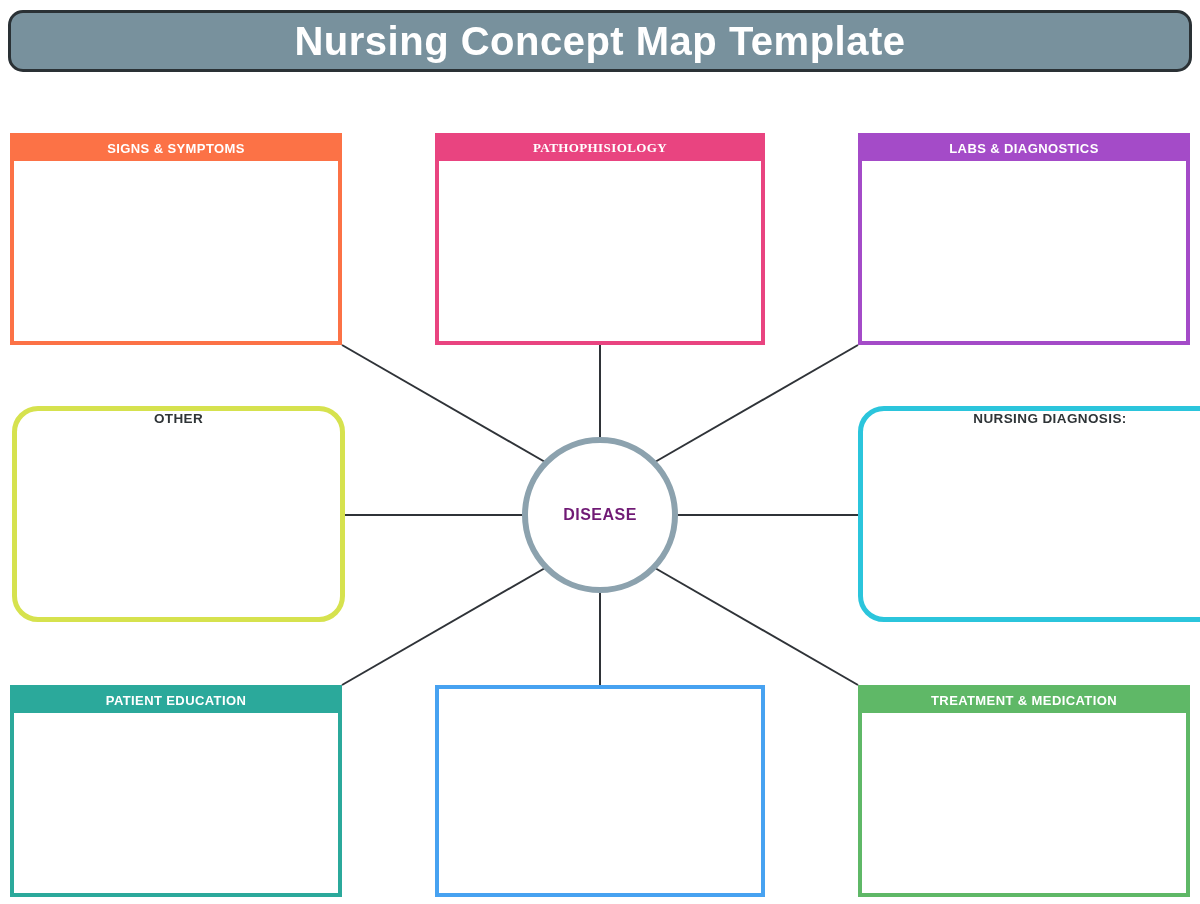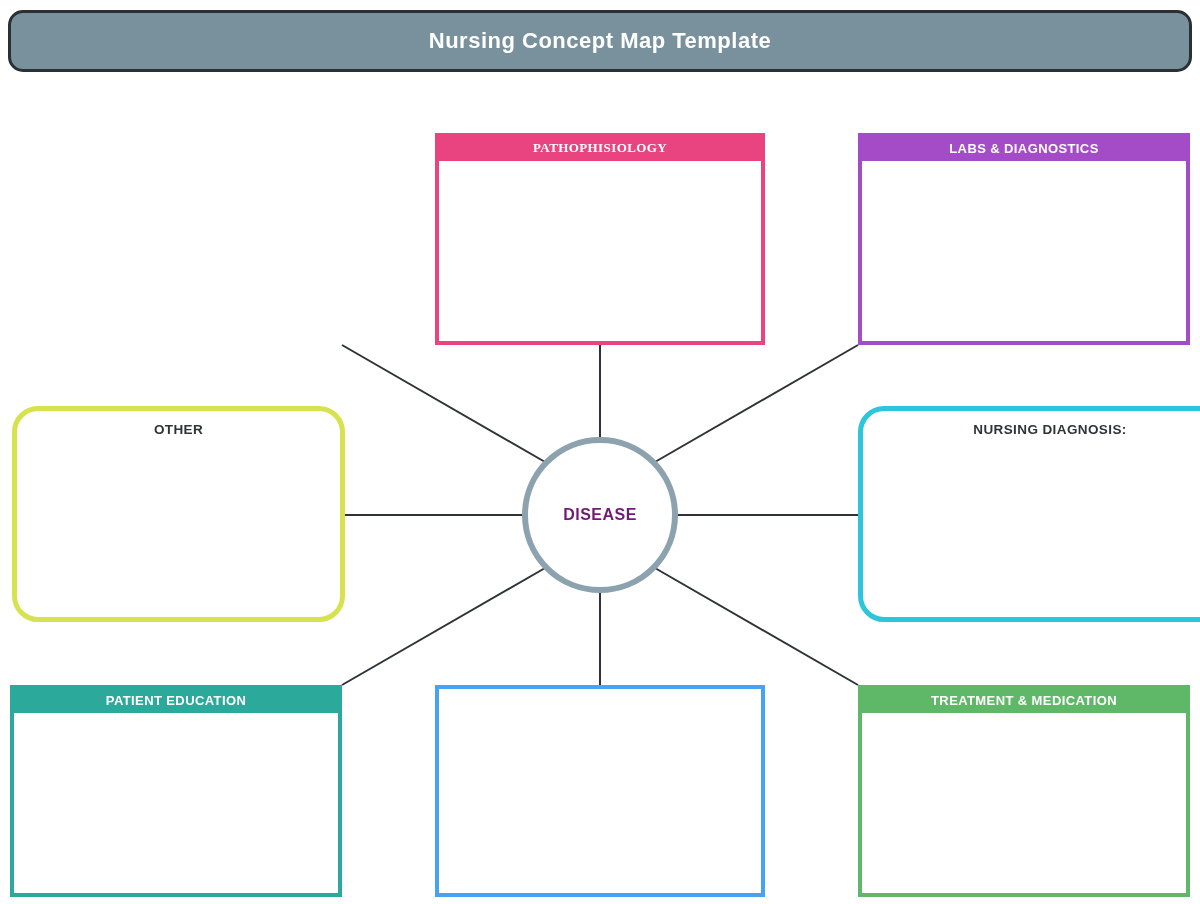--- a/index.html
+++ b/index.html
@@ -7,21 +7,21 @@
     position:relative;width:1200px;height:904px;background:#ffffff;overflow:hidden;
     font-family:"Liberation Sans", sans-serif;
   }
   
   .title-bar{
     position:absolute;left:8px;top:10px;width:1184px;height:62px;
     background:#78919D;border:3px solid #2A3135;border-radius:15px;
     box-sizing:border-box;display:flex;align-items:center;justify-content:center;
   }
   .title-bar h1{
-    margin:0;color:#ffffff;font-size:22px;font-weight:bold;letter-spacing:.5px;
+    margin:0;color:#ffffff;font-size:40px;font-weight:bold;letter-spacing:.5px;
   }
   
   .connectors{position:absolute;left:0;top:0;z-index:1;}
   
   .hbox{
     position:absolute;box-sizing:border-box;background:#ffffff;
     border:4px solid;z-index:2;display:flex;flex-direction:column;
   }
   .hbox-header{
     height:20px;flex:0 0 auto;display:flex;align-items:center;justify-content:center;
@@ -31,21 +31,21 @@
     color:#ffffff;font-size:13px;font-weight:bold;letter-spacing:.4px;white-space:nowrap;
   }
   .hbox-body{flex:1 1 auto;background:#ffffff;}
   
   .rbox{
     position:absolute;box-sizing:border-box;background:#ffffff;
     border:5px solid;border-radius:26px;z-index:2;
     display:flex;flex-direction:column;align-items:center;
   }
   .rbox-title{
-    margin-top:11px;color:#2F3437;font-size:13.5px;font-weight:bold;letter-spacing:.4px;
+    color:#2F3437;font-size:13.5px;font-weight:bold;letter-spacing:.4px;
   }
   .rbox-body{flex:1 1 auto;width:100%;}
   
   .center-node{
     position:absolute;left:522px;top:437px;width:156px;height:156px;
     box-sizing:border-box;background:#ffffff;border:6px solid #8CA2AE;border-radius:50%;
     z-index:2;display:flex;align-items:center;justify-content:center;
   }
   .center-node span{color:#701a75;font-size:16px;font-weight:bold;letter-spacing:.5px;}
   
@@ -73,20 +73,26 @@
       <line x1="600" y1="345" x2="600" y2="450"></line>
       <line x1="858" y1="345" x2="648" y2="466"></line>
       <line x1="345" y1="515" x2="535" y2="515"></line>
       <line x1="665" y1="515" x2="858" y2="515"></line>
       <line x1="342" y1="685" x2="552" y2="564"></line>
       <line x1="600" y1="580" x2="600" y2="685"></line>
       <line x1="648" y1="564" x2="858" y2="685"></line>
     </g>
   </svg>
 
+  <section class="hbox pos-tl" style="border-color: rgb(252, 114, 70);">
+    <div class="hbox-header" style="background: rgb(252, 114, 70);">
+      <span>SIGNS &amp; SYMPTOMS</span>
+    </div>
+    <div class="hbox-body"></div>
+  </section>
 
   <section class="hbox pos-tc" style="border-color: rgb(233, 68, 128);">
     <div class="hbox-header" style="background: rgb(233, 68, 128);">
       <span>PATHOPHISIOLOGY</span>
     </div>
     <div class="hbox-body"></div>
   </section>
 
   <section class="hbox pos-tr" style="border-color: rgb(164, 75, 200);">
     <div class="hbox-header" style="background: rgb(164, 75, 200);">

